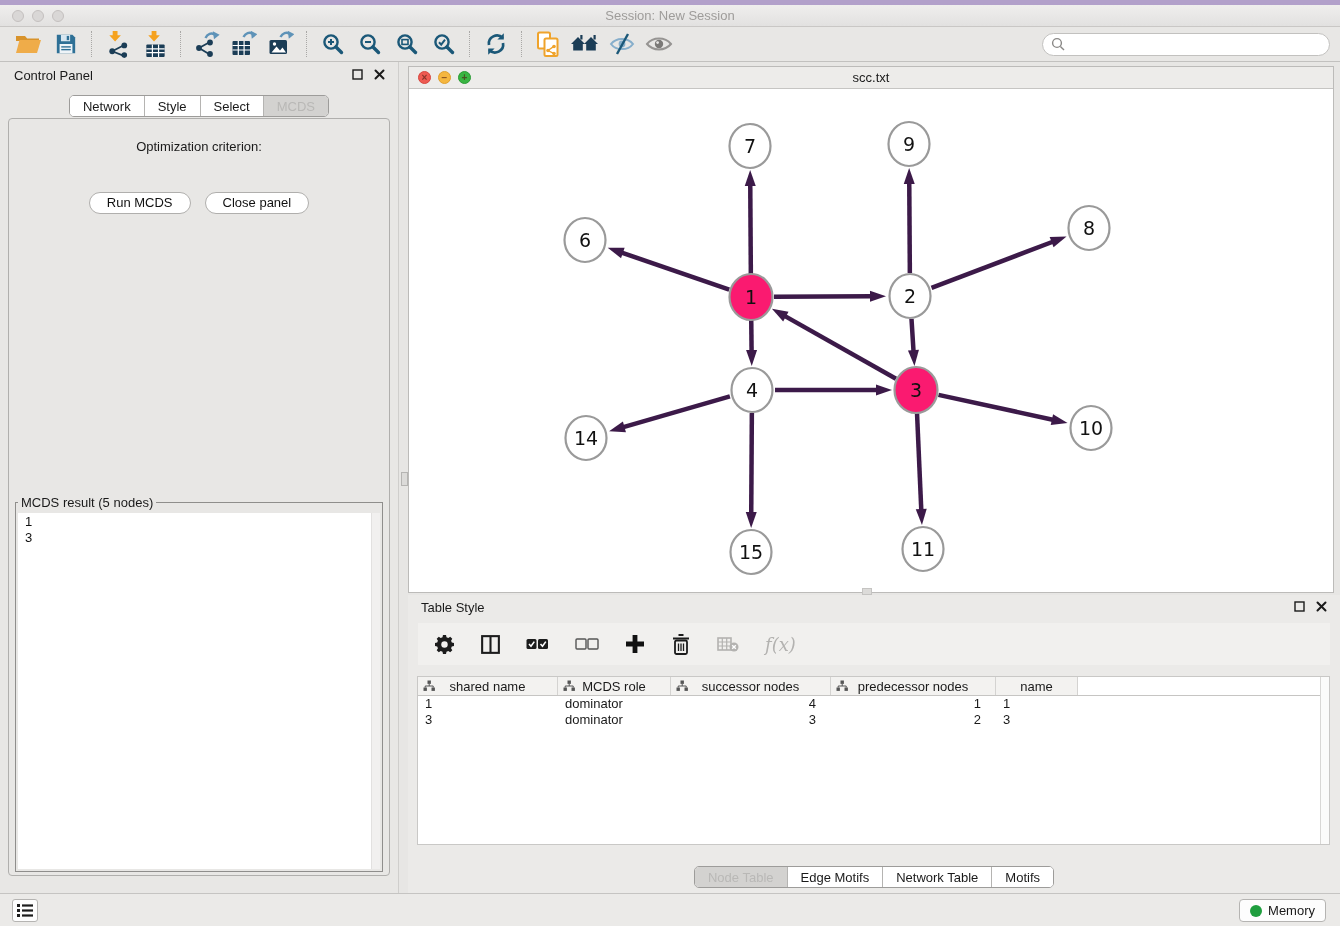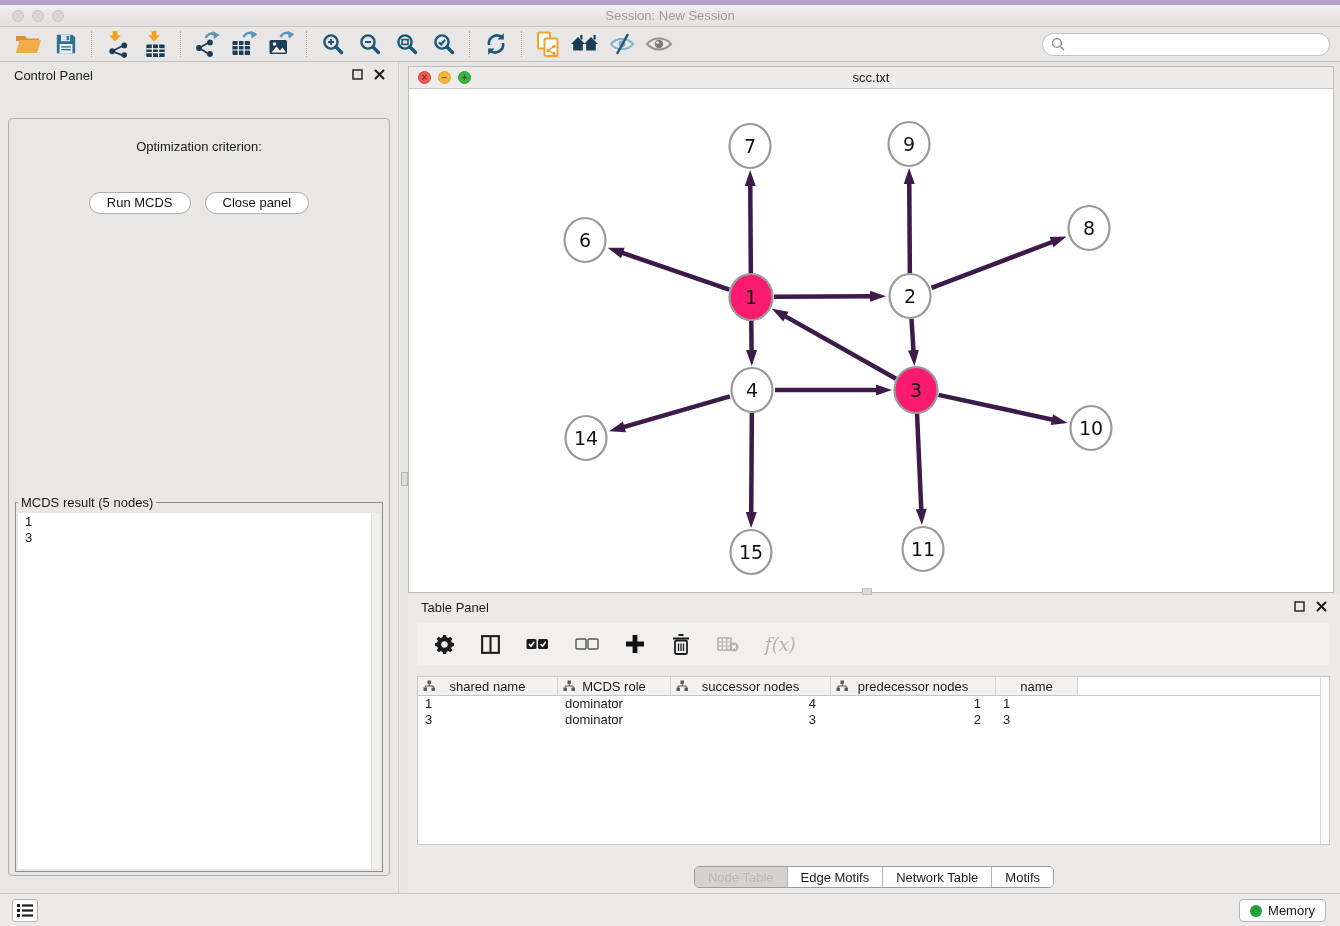--- a/index.html
+++ b/index.html
@@ -243,20 +243,28 @@
     <span>Control Panel</span>
     <span class="cp-header-icons">
       <span><svg width="11" height="11" viewBox="0 0 11 11">
             <rect x="1" y="1" width="9" height="9" fill="none" stroke="#1a1a1a" stroke-width="1.4"></rect>
           </svg></span>
       <span><svg width="11" height="11" viewBox="0 0 11 11">
             <path d="M1.5 1.5 9.5 9.5M9.5 1.5 1.5 9.5" stroke="#1a1a1a" stroke-width="2" stroke-linecap="round"></path>
           </svg></span>
     </span>
   </div>
+  <div class="tabs-row">
+    <span class="tab-group" id="cp-tabs">
+        <span class="tab">Network</span>
+        <span class="tab">Style</span>
+        <span class="tab">Select</span>
+        <span class="tab selected">MCDS</span>
+      </span>
+  </div>
   <div class="cp-box">
     <div class="opt-label">Optimization criterion:</div>
     <div class="btn-row">
       <button class="btn">Run MCDS</button>
       <button class="btn">Close panel</button>
     </div>
     <fieldset class="result">
       <legend>MCDS result (5 nodes)</legend>
       <div class="result-area">1
 3</div>
@@ -377,21 +385,21 @@
           <text x="514" y="460" text-anchor="middle" dy="0.35em" font-family="&quot;DejaVu Sans&quot;, sans-serif" font-size="19" fill="#111111">11</text>
         </g>
       </svg>
   </div>
 </div>
 <div class="divider-grip"></div>
 <div class="bottom-grip"></div>
 
 <div class="table-panel">
   <div class="tp-header">
-    <span>Table Panel</span>
+    <span>Table Style</span>
     <span class="tp-header-icons">
       <span><svg width="11" height="11" viewBox="0 0 11 11">
             <rect x="1" y="1" width="9" height="9" fill="none" stroke="#1a1a1a" stroke-width="1.4"></rect>
           </svg></span>
       <span><svg width="11" height="11" viewBox="0 0 11 11">
             <path d="M1.5 1.5 9.5 9.5M9.5 1.5 1.5 9.5" stroke="#1a1a1a" stroke-width="2" stroke-linecap="round"></path>
           </svg></span>
     </span>
   </div>
   <div class="tp-toolbar">

